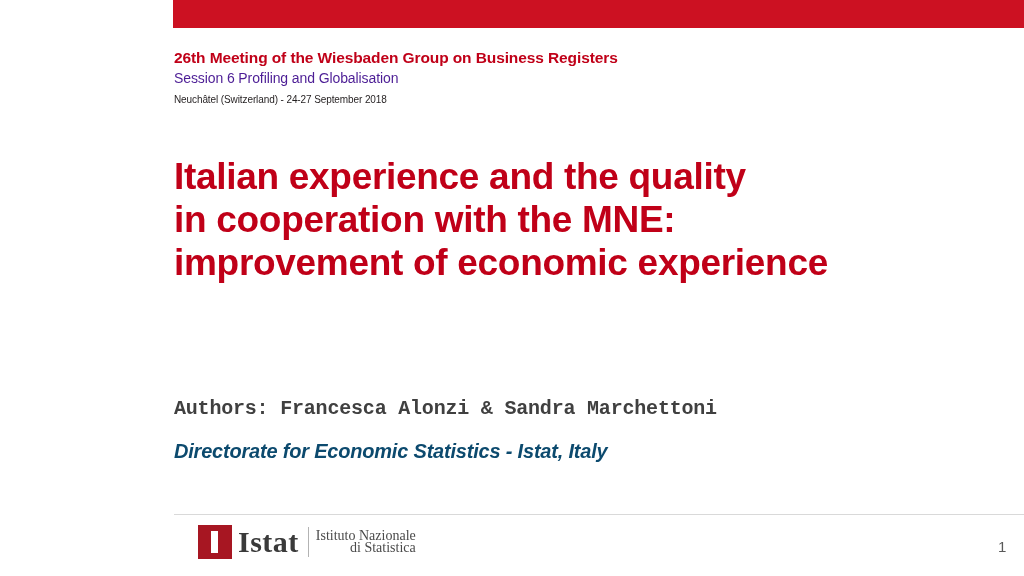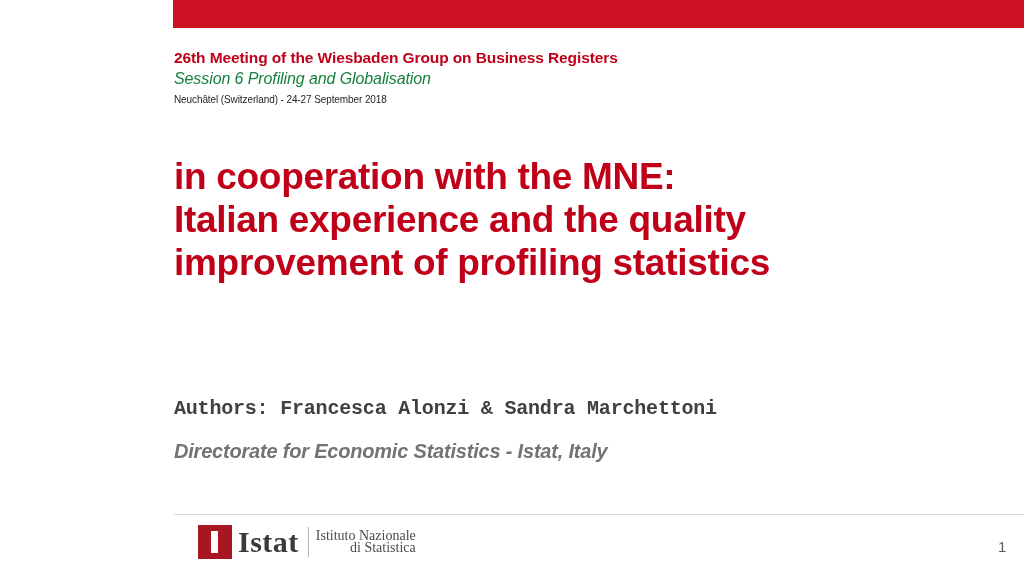--- a/index.html
+++ b/index.html
@@ -37,25 +37,24 @@
     width: 820px;
   }
   .header-line1 {
     font-size: 15.5px;
     font-weight: bold;
     color: #c00018;
     line-height: 21px;
     letter-spacing: -0.1px;
   }
   .header-line2 {
-    font-size: 16px;
-    color: #15803d;
+    font-size: 14px;
+    color: #4c1d95;
     line-height: 21px;
     letter-spacing: -0.1px;
-    font-style: italic;
   }
   .header-line3 {
     font-size: 10px;
     color: #231f20;
     line-height: 21px;
     letter-spacing: -0.1px;
   }
   
   .title {
     position: absolute;
@@ -85,21 +84,21 @@
     line-height: 42px;
     color: #404040;
     letter-spacing: -0.2px;
     font-family: Liberation Mono, monospace;
   }
   .authors-affil {
     font-size: 20px;
     font-weight: bold;
     font-style: italic;
     line-height: 42px;
-    color: #737373;
+    color: #0c4a6e;
     letter-spacing: -0.2px;
   }
   
   .footer-rule {
     position: absolute;
     left: 126px;
     top: 514px;
     width: 898px;
     height: 1px;
     background: #d9d9d9;
@@ -167,23 +166,23 @@
 
   <div class="top-bar"></div>
 
   <div class="header">
     <div class="header-line1">26th Meeting of the Wiesbaden Group on Business Registers</div>
     <div class="header-line2">Session 6 Profiling and Globalisation</div>
     <div class="header-line3">Neuchâtel (Switzerland) - 24-27 September 2018</div>
   </div>
 
   <div class="title">
+    <div>Italian experience and the quality</div>
     <div>in cooperation with the MNE:</div>
-    <div>Italian experience and the quality</div>
-    <div>improvement of profiling statistics</div>
+    <div>improvement of economic experience</div>
   </div>
 
   <div class="authors">
     <div class="authors-line">Authors: Francesca Alonzi &amp; Sandra Marchettoni</div>
     <div class="authors-affil">Directorate for Economic Statistics - Istat, Italy</div>
   </div>
 
   <div class="footer-rule"></div>
 
   <div class="logo">

